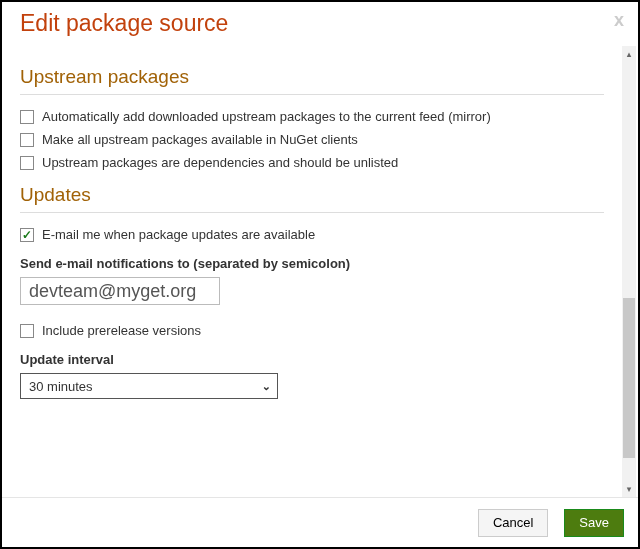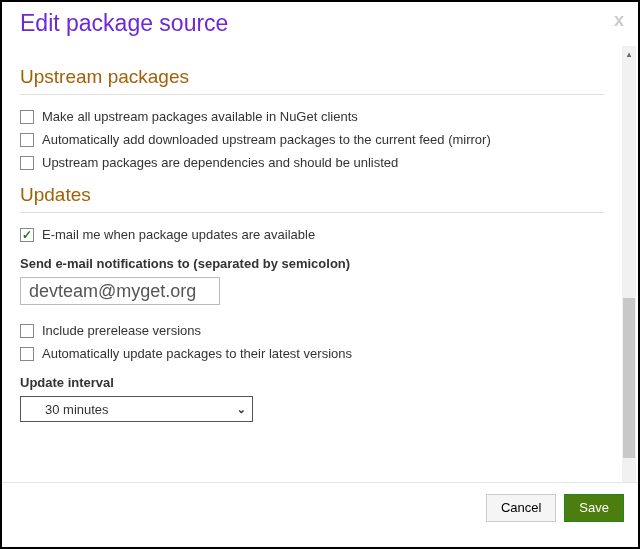--- a/index.html
+++ b/index.html
@@ -14,21 +14,21 @@
     border: 2px solid #000;
     position: relative;
     overflow: hidden;
   }
   .header {
     padding: 8px 18px 8px 18px;
   }
   .header h1 {
     font-size: 23px;
     font-weight: 300;
-    color: #6d28d9;
+    color: #c2410c;
     margin: 0;
   }
   .close-x {
     position: absolute;
     top: 8px;
     right: 14px;
     font-size: 18px;
     color: #ccc;
     font-weight: bold;
     cursor: pointer;
@@ -88,24 +88,24 @@
   .text-input {
     width: 200px;
     height: 28px;
     border: 1px solid #bbb;
     padding: 4px 8px;
     font-family: inherit;
     font-size: 18px;
     color: #555;
   }
   .select {
-    width: 233px;
+    width: 258px;
     height: 26px;
     border: 1px solid #555;
-    padding: 2px 6px 2px 24px;
+    padding: 2px 6px 2px 8px;
     font-family: inherit;
     font-size: 13px;
     display: flex;
     align-items: center;
     justify-content: space-between;
     cursor: pointer;
     background: #fff;
     margin-top:4px;
   }
   .select .chev {
@@ -131,28 +131,28 @@
     cursor: pointer;
   }
   .scroll-thumb {
     position: absolute;
     left: 1px;
     width: 12px;
     background: #c8c8c8;
   }
   .footer {
     position: absolute;
-    left: 0; right: 0; bottom: 15px;
+    left: 0; right: 0; bottom: 0;
     height: 50px;
     border-top: 1px solid #e5e5e5;
     display: flex;
     align-items: center;
     justify-content: flex-end;
     padding: 0 14px;
-    gap: 8px;
+    gap: 16px;
     background:#fff;
   }
   .btn {
     height: 28px;
     padding: 0 14px;
     font-family: inherit;
     font-size: 13px;
     border: 1px solid #ccc;
     background: #f5f5f5;
     cursor: pointer;
@@ -172,25 +172,25 @@
 <div class="close-x">x</div>
 
 <div class="content-wrap">
   <div class="content">
 
     <div class="section-title">Upstream packages</div>
     <hr class="sep">
 
     <div class="check-row">
       <span class="checkbox"></span>
+      <span class="check-label">Automatically add downloaded upstream packages to the current feed (mirror)</span>
+    </div>
+    <div class="check-row">
+      <span class="checkbox"></span>
       <span class="check-label">Make all upstream packages available in NuGet clients</span>
-    </div>
-    <div class="check-row">
-      <span class="checkbox"></span>
-      <span class="check-label">Automatically add downloaded upstream packages to the current feed (mirror)</span>
     </div>
     <div class="check-row">
       <span class="checkbox"></span>
       <span class="check-label">Upstream packages are dependencies and should be unlisted</span>
     </div>
 
     <div class="section-title">Updates</div>
     <hr class="sep">
 
     <div class="check-row">
@@ -199,24 +199,20 @@
     </div>
 
     <div class="field-label">Send e-mail notifications to (separated by semicolon)</div>
     <input class="text-input" type="text" value="devteam@myget.org" style="">
 
     <div style="height:10px"></div>
 
     <div class="check-row">
       <span class="checkbox"></span>
       <span class="check-label">Include prerelease versions</span>
-    </div>
-    <div class="check-row">
-      <span class="checkbox"></span>
-      <span class="check-label">Automatically update packages to their latest versions</span>
     </div>
 
     <div class="field-label">Update interval</div>
     <div class="select">
       <span>30 minutes</span>
       <span class="chev">⌄</span>
     </div>
 
   </div>
 </div>

